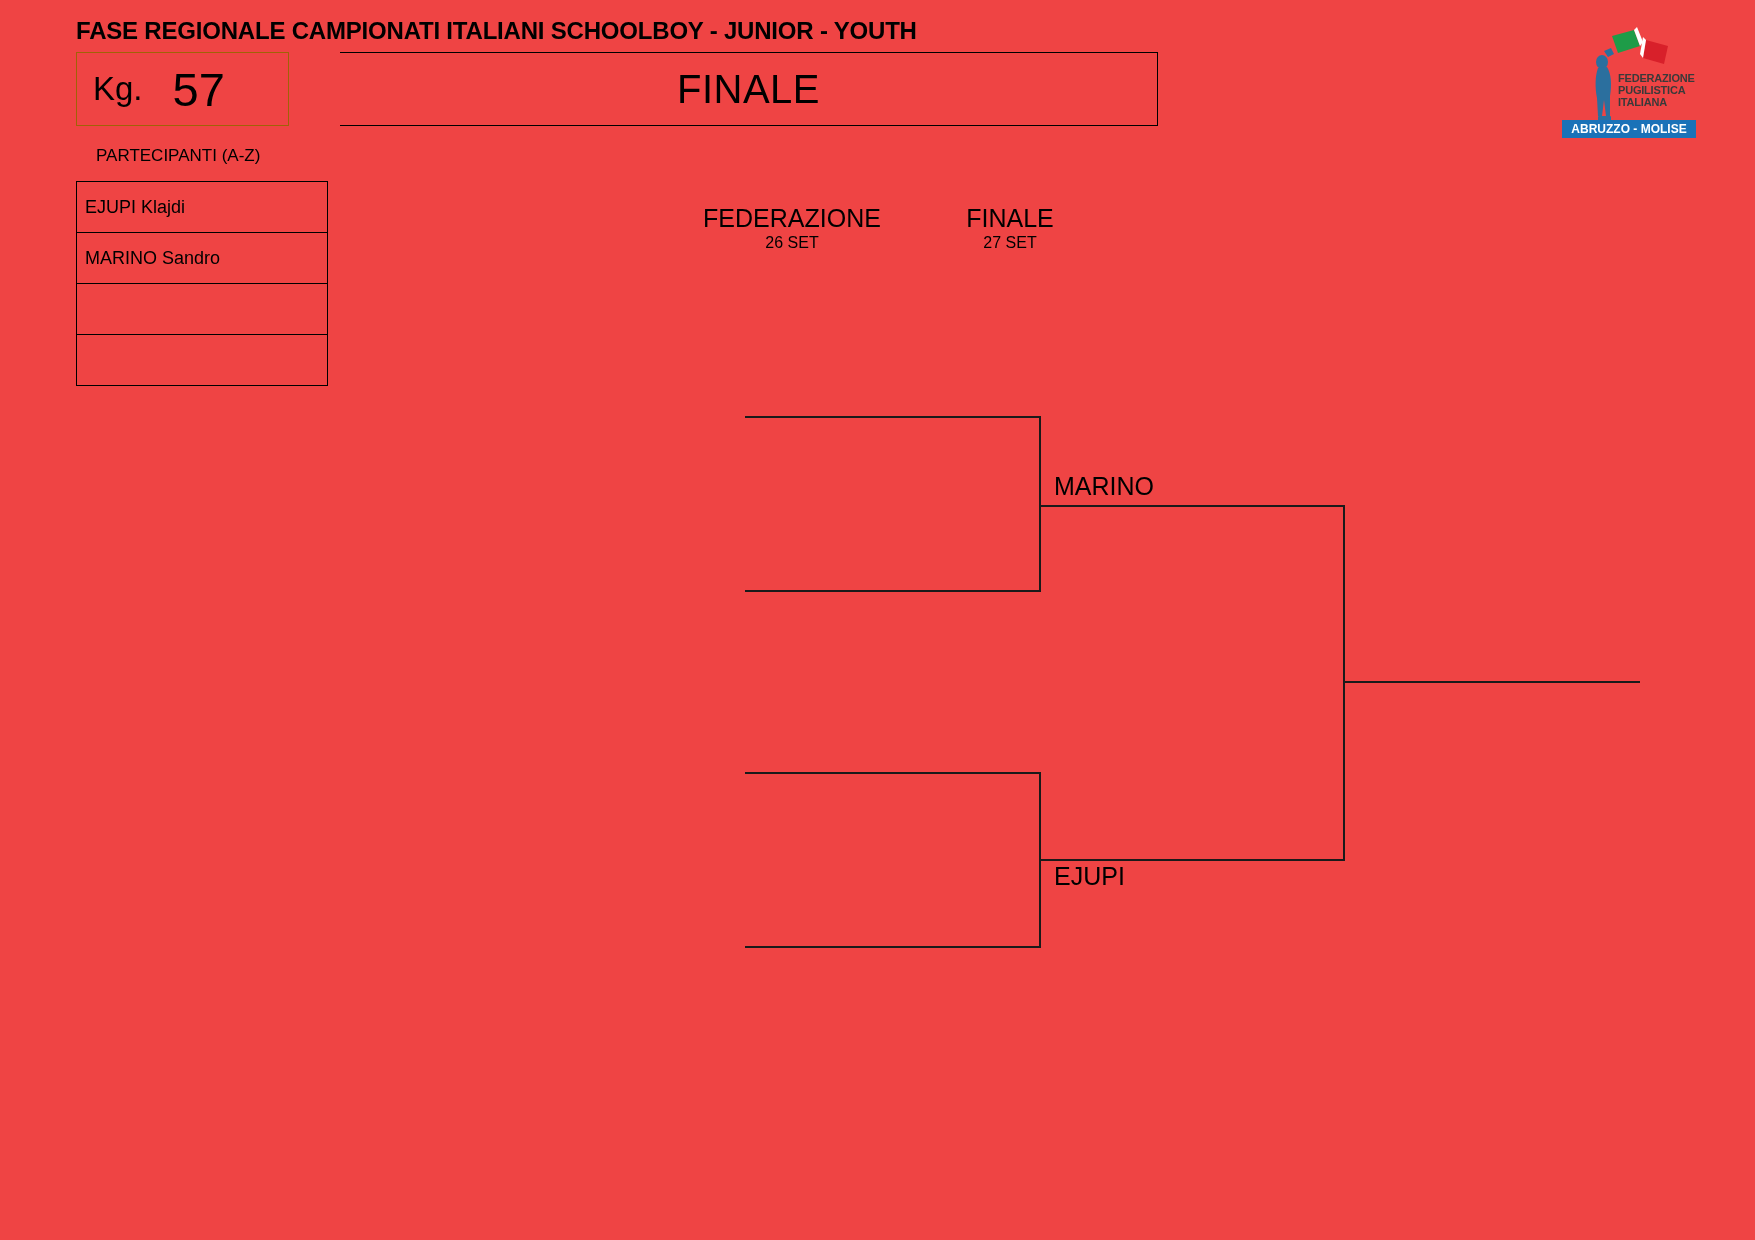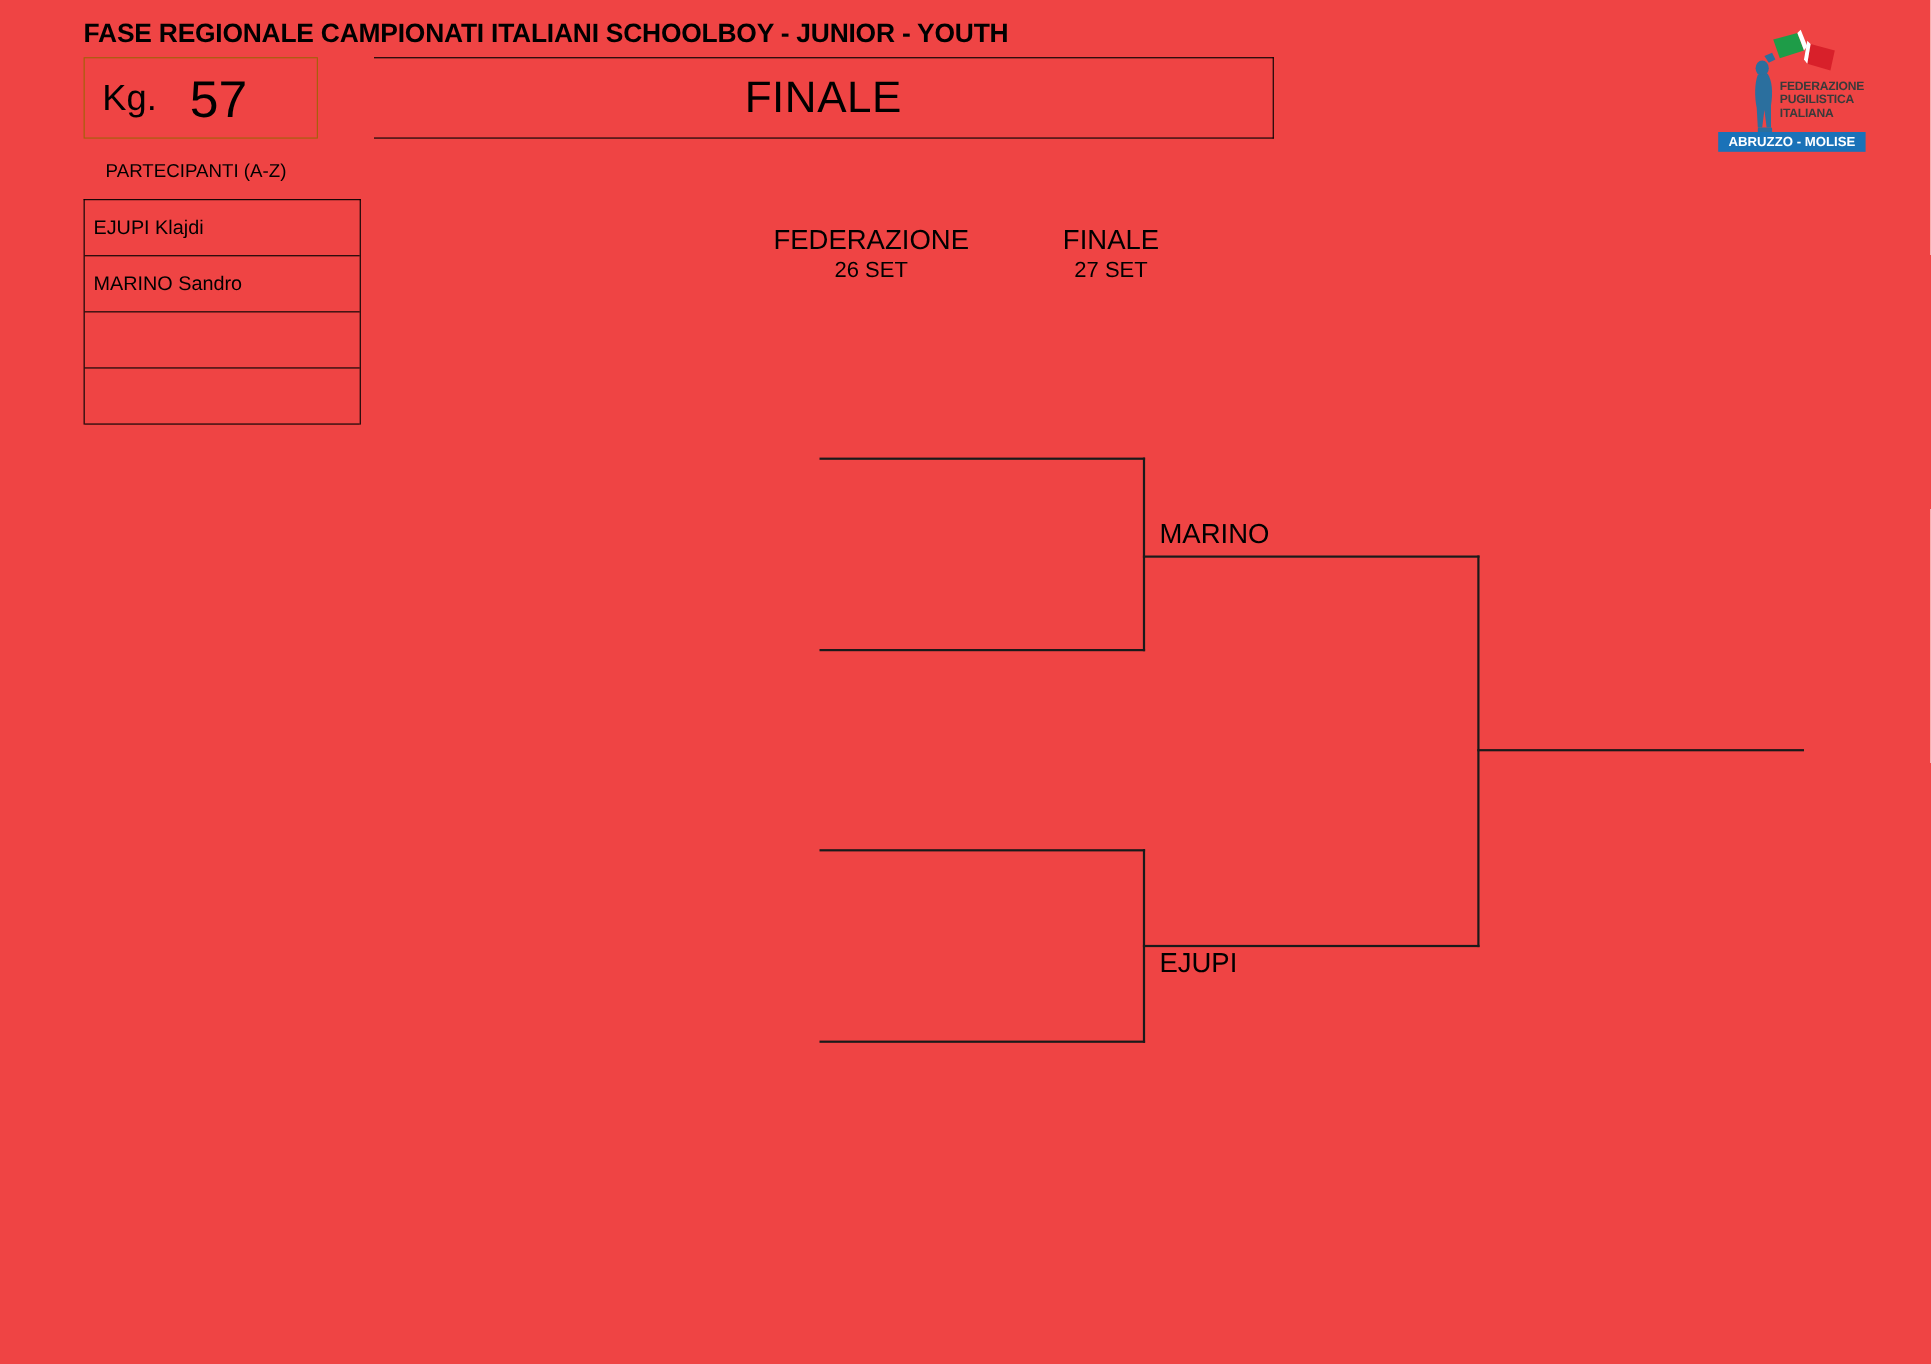--- a/index.html
+++ b/index.html
@@ -100,21 +100,21 @@
   .round-head {
     position: absolute;
     text-align: center;
     white-space: nowrap;
   }
   .round-head .r-name {
     font-size: 25px;
     line-height: 1.15;
   }
   .round-head .r-sets {
-    font-size: 20px;
+    font-size: 16px;
     line-height: 1.3;
   }
   #round-semifinal { left: 660px; top: 204px; width: 264px; }
   #round-final     { left: 903px; top: 204px; width: 214px; }
 
   
   .bline {
     position: absolute;
     background: #1a1a1a;
   }

